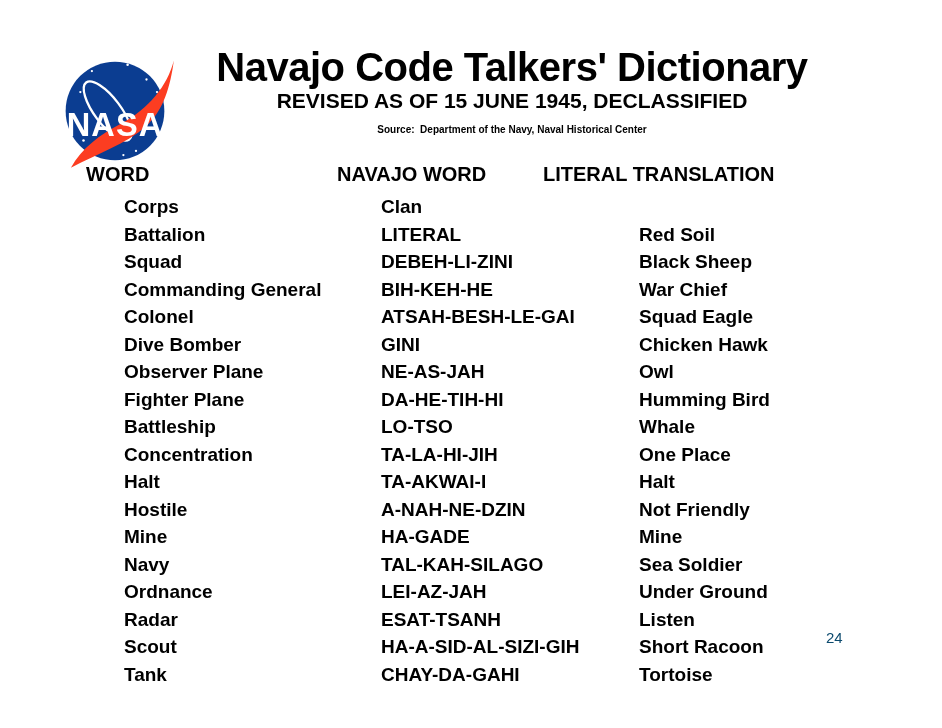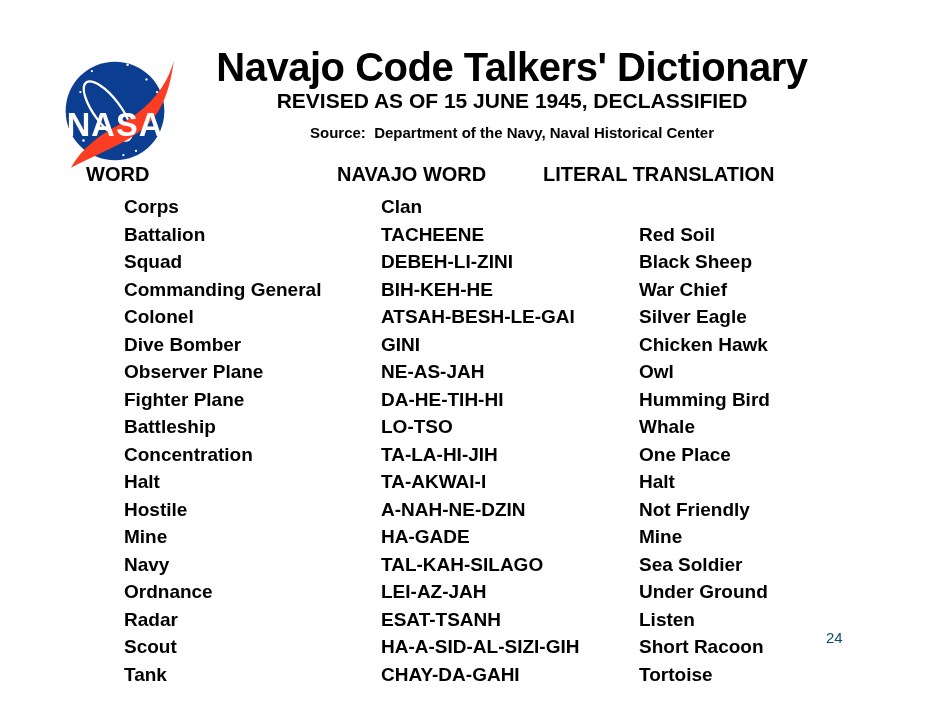--- a/index.html
+++ b/index.html
@@ -22,21 +22,21 @@
     text-align:center;
   }
   .title{
     font-size:40px;font-weight:bold;line-height:1.08;
     letter-spacing:-0.5px;white-space:nowrap;
   }
   .subtitle{
     font-size:21px;font-weight:bold;white-space:nowrap;
   }
   .source{
-    font-size:15px;font-weight:bold;margin-top:11px;
+    font-size:10px;font-weight:bold;margin-top:11px;
     white-space:pre;
   }
 
   
   .table{position:absolute;left:80px;top:163px;width:810px;}
   .thead{position:relative;height:29px;font-size:20px;font-weight:bold;}
   .thead .h1{position:absolute;left:6px;top:0;}
   .thead .h2{position:absolute;left:257px;top:0;}
   .thead .h3{position:absolute;left:463px;top:0;}
   .tbody{margin-top:1px;}
@@ -90,37 +90,37 @@
       <span class="h2">NAVAJO WORD</span>
       <span class="h3">LITERAL TRANSLATION</span>
     </div>
     <div class="tbody">
       <div class="row">
         <span>Corps</span>
         <span>Clan</span>
       </div>
       <div class="row">
         <span>Battalion</span>
-        <span>TACHEENE</span>
+        <span>LITERAL</span>
         <span>Red Soil</span>
       </div>
       <div class="row">
         <span>Squad</span>
         <span>DEBEH-LI-ZINI</span>
         <span>Black Sheep</span>
       </div>
       <div class="row">
         <span>Commanding General</span>
         <span>BIH-KEH-HE</span>
         <span>War Chief</span>
       </div>
       <div class="row">
         <span>Colonel</span>
         <span>ATSAH-BESH-LE-GAI</span>
-        <span>Silver Eagle</span>
+        <span>Squad Eagle</span>
       </div>
       <div class="row">
         <span>Dive Bomber</span>
         <span>GINI</span>
         <span>Chicken Hawk</span>
       </div>
       <div class="row">
         <span>Observer Plane</span>
         <span>NE-AS-JAH</span>
         <span>Owl</span>

